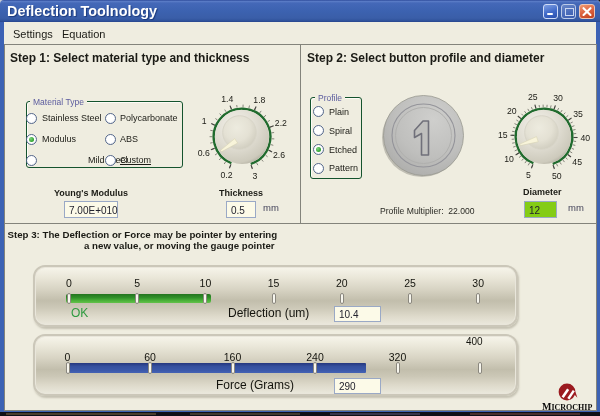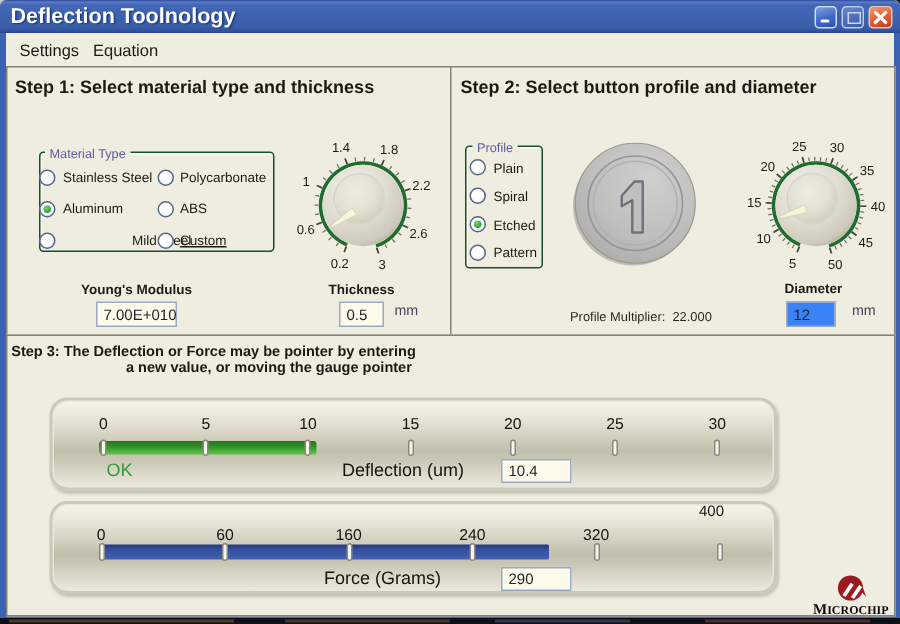--- a/index.html
+++ b/index.html
@@ -47,21 +47,21 @@
 
 <div style="position:absolute;left:10px;top:51px;font-size:12px;font-weight:bold;color:#1b1b15;white-space:nowrap;">Step 1: Select material type and thickness</div>
 <div class="gb" style="left:26px;top:101px;width:155px;height:65px">
   <span class="gbl" style="left:3px">Material Type</span>
 </div>
 <span style="position:absolute;left:25.5px;top:112.5px;width:9px;height:9px;border-radius:50%;border:1px solid #55688c;background:radial-gradient(circle at 40% 35%,#ffffff 55%,#dde2ea);box-sizing:content-box"></span>
 <div style="position:absolute;left:42px;top:113px;font-size:9px;font-weight:normal;color:#1b1b15;white-space:nowrap;">Stainless Steel</div>
 <span style="position:absolute;left:25.5px;top:133.5px;width:9px;height:9px;border-radius:50%;border:1px solid #55688c;background:radial-gradient(circle at 40% 35%,#ffffff 55%,#dde2ea);box-sizing:content-box">
     <span style="position:absolute;left:2px;top:2px;width:5px;height:5px;border-radius:50%;background:radial-gradient(circle at 35% 35%,#7ed47e,#2da12d 70%)"></span>
   </span>
-<div style="position:absolute;left:42px;top:134px;font-size:9px;font-weight:normal;color:#1b1b15;white-space:nowrap;">Aluminum</div>
+<div style="position:absolute;left:42px;top:134px;font-size:9px;font-weight:normal;color:#1b1b15;white-space:nowrap;">Modulus</div>
 <span style="position:absolute;left:25.5px;top:154.5px;width:9px;height:9px;border-radius:50%;border:1px solid #55688c;background:radial-gradient(circle at 40% 35%,#ffffff 55%,#dde2ea);box-sizing:content-box"></span>
 <div style="position:absolute;left:42px;top:155px;font-size:9px;font-weight:normal;color:#1b1b15;white-space:nowrap;padding-left:46px;">Mild Steel</div>
 <span style="position:absolute;left:104.5px;top:112.5px;width:9px;height:9px;border-radius:50%;border:1px solid #55688c;background:radial-gradient(circle at 40% 35%,#ffffff 55%,#dde2ea);box-sizing:content-box"></span>
 <div style="position:absolute;left:120px;top:113px;font-size:9px;font-weight:normal;color:#1b1b15;white-space:nowrap;">Polycarbonate</div>
 <span style="position:absolute;left:104.5px;top:133.5px;width:9px;height:9px;border-radius:50%;border:1px solid #55688c;background:radial-gradient(circle at 40% 35%,#ffffff 55%,#dde2ea);box-sizing:content-box"></span>
 <div style="position:absolute;left:120px;top:134px;font-size:9px;font-weight:normal;color:#1b1b15;white-space:nowrap;">ABS</div>
 <span style="position:absolute;left:104.5px;top:154.5px;width:9px;height:9px;border-radius:50%;border:1px solid #55688c;background:radial-gradient(circle at 40% 35%,#ffffff 55%,#dde2ea);box-sizing:content-box"></span>
 <div style="position:absolute;left:120px;top:155px;font-size:9px;font-weight:normal;color:#1b1b15;white-space:nowrap;text-decoration:underline;">Custom</div>
 <svg style="position:absolute;left:194px;top:89px" width="96" height="96" viewBox="0 0 96 96">
     <line x1="36.8" y1="75.6" x2="35.9" y2="78" stroke="#6a6a60" stroke-width="0.8"></line>
@@ -244,21 +244,21 @@
     <text x="15.8" y="25.3" font-size="8.7" fill="#1c1c16" text-anchor="middle" font-family="Liberation Sans, sans-serif">20</text>
     <text x="36.8" y="11.4" font-size="8.7" fill="#1c1c16" text-anchor="middle" font-family="Liberation Sans, sans-serif">25</text>
     <text x="62" y="12.2" font-size="8.7" fill="#1c1c16" text-anchor="middle" font-family="Liberation Sans, sans-serif">30</text>
     <text x="82" y="27.6" font-size="8.7" fill="#1c1c16" text-anchor="middle" font-family="Liberation Sans, sans-serif">35</text>
     <text x="89.3" y="51.7" font-size="8.7" fill="#1c1c16" text-anchor="middle" font-family="Liberation Sans, sans-serif">40</text>
     <text x="81.2" y="75.6" font-size="8.7" fill="#1c1c16" text-anchor="middle" font-family="Liberation Sans, sans-serif">45</text>
     <text x="60.8" y="90.4" font-size="8.7" fill="#1c1c16" text-anchor="middle" font-family="Liberation Sans, sans-serif">50</text>
   </svg>
 <div style="position:absolute;left:380px;top:206px;font-size:8.6px;font-weight:normal;color:#2a2a24;white-space:nowrap;">Profile Multiplier:&nbsp;&nbsp;22.000</div>
 <div style="position:absolute;left:523px;top:187px;font-size:9px;font-weight:bold;color:#1b1b15;white-space:nowrap;">Diameter</div>
-<div style="position:absolute;left:524px;top:201px;width:33px;height:17px;box-sizing:border-box;background:#3b82f6;border:1px solid #9aa9c6;font-size:10px;color:#23232e;padding:2px 0 0 4px;line-height:13px">12</div>
+<div style="position:absolute;left:524px;top:201px;width:33px;height:17px;box-sizing:border-box;background:#84cc16;border:1px solid #9aa9c6;font-size:10px;color:#23232e;padding:2px 0 0 4px;line-height:13px">12</div>
 <div style="position:absolute;left:568px;top:202px;font-size:9.5px;font-weight:normal;color:#44445a;white-space:nowrap;">mm</div>
 
 <div style="position:absolute;left:7.5px;top:228.5px;font-size:9.7px;font-weight:bold;color:#1b1b15;white-space:nowrap;">Step 3: The Deflection or Force may be pointer by entering</div>
 <div style="position:absolute;left:44px;top:240px;font-size:9.7px;font-weight:bold;color:#1b1b15;white-space:nowrap;margin-left:40px;">a new value, or moving the gauge pointer</div>
 <div style="position:absolute;left:33px;top:265px;width:481px;height:58px;border-radius:12px;border:2px solid #cbc7b9;background:linear-gradient(180deg,#f7f5eb 0%,#eae7d9 18%,#d8d4c4 38%,#c2beac 58%,#ccc8b7 70%,#dedacb 85%,#ebe9dd 100%);box-shadow:inset 0 0 0 1px #e9e6db, 1px 2px 2px rgba(120,115,95,.35)"></div>
 <div style="position:absolute;left:55.0px;top:277px;width:28px;text-align:center;font-size:10.5px;color:#14140e">0</div>
 <div style="position:absolute;left:123.19999999999999px;top:277px;width:28px;text-align:center;font-size:10.5px;color:#14140e">5</div>
 <div style="position:absolute;left:191.4px;top:277px;width:28px;text-align:center;font-size:10.5px;color:#14140e">10</div>
 <div style="position:absolute;left:259.6px;top:277px;width:28px;text-align:center;font-size:10.5px;color:#14140e">15</div>
 <div style="position:absolute;left:327.8px;top:277px;width:28px;text-align:center;font-size:10.5px;color:#14140e">20</div>

